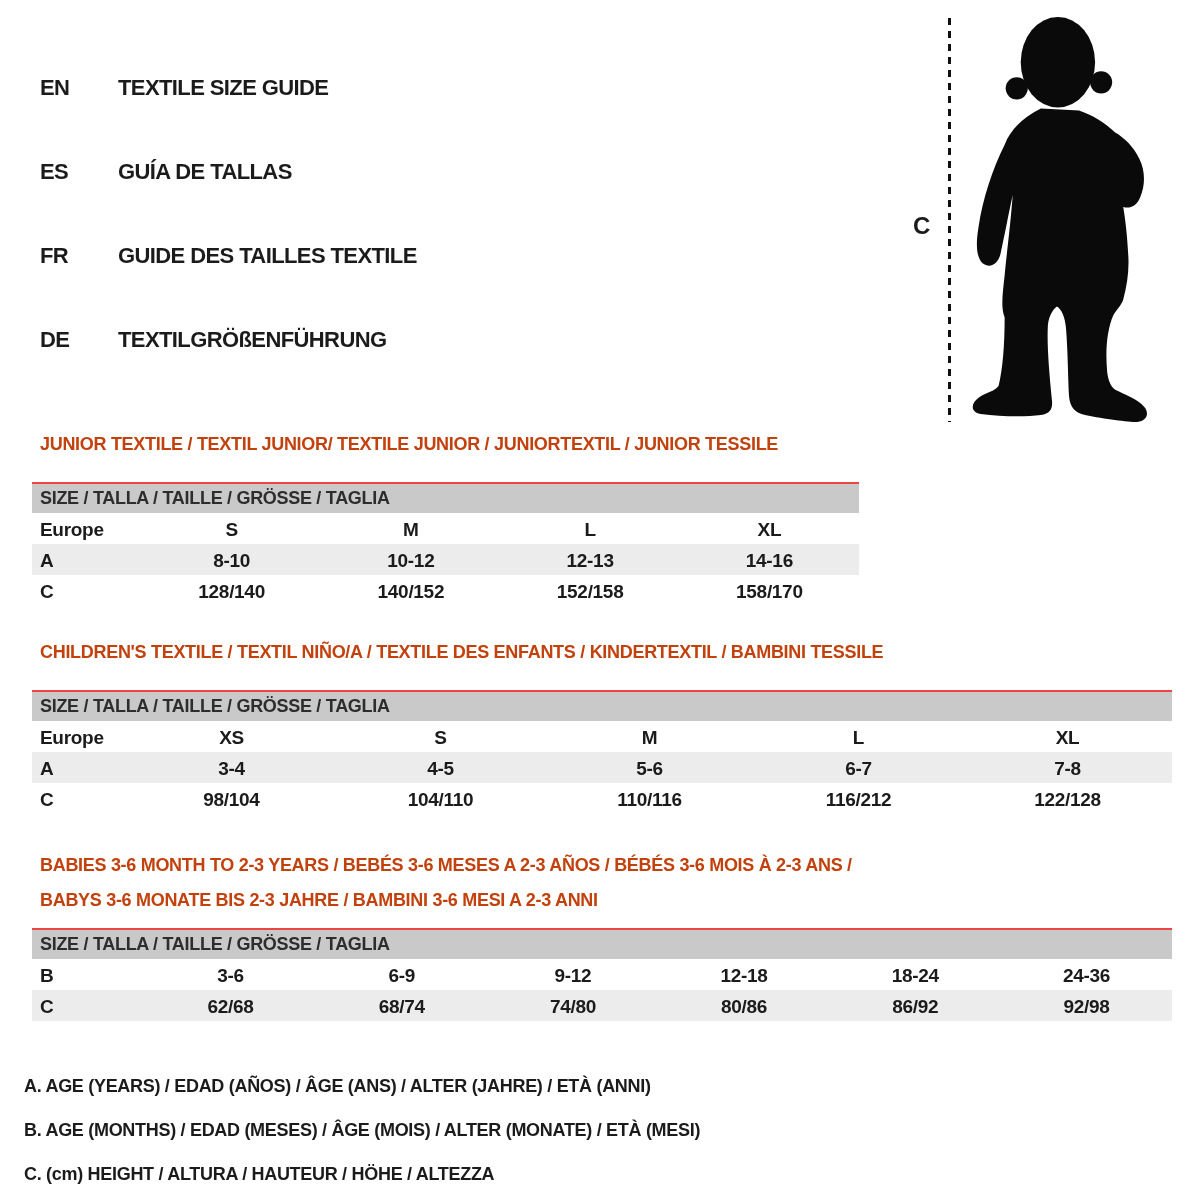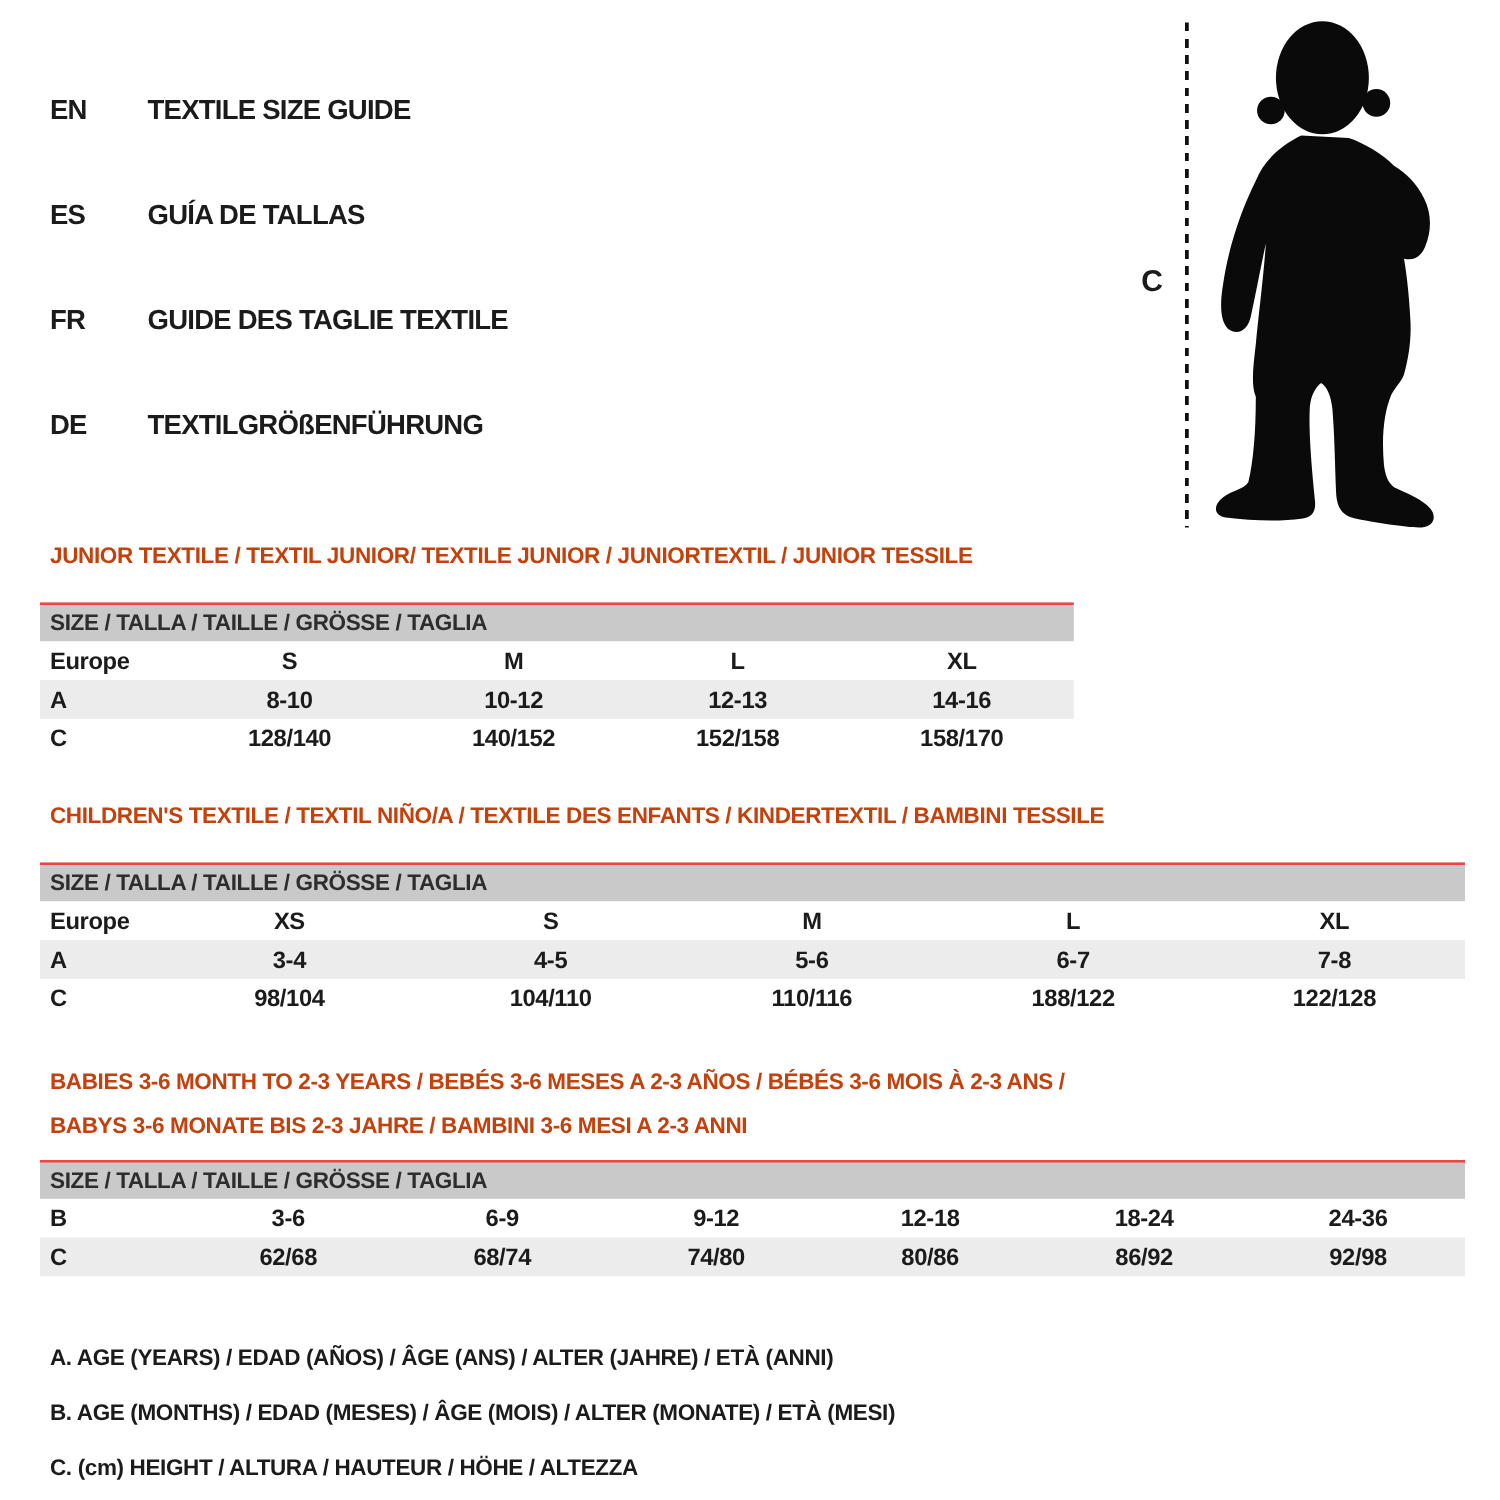--- a/index.html
+++ b/index.html
@@ -28,46 +28,46 @@
   .sec-title{
     margin:0 0 26px 8px;font-size:18px;font-weight:bold;letter-spacing:-0.3px;
     line-height:24px;color:#c2410c;
   }
   .section.babies .sec-title{line-height:35px;margin-bottom:10px;}
   .size-bar{
     height:29px;background:#c9c9c9;border-top:2px solid #ef4444;
     line-height:29px;padding-left:8px;font-size:18px;font-weight:bold;
     letter-spacing:-0.3px;color:#2d2d2d;
   }
-  .trow{display:flex;height:31px;line-height:33px;font-size:19px;font-weight:bold;}
+  .trow{display:flex;height:31px;line-height:33px;font-size:19px;font-weight:bold;justify-content:center;}
   .trow.shaded{background:#ececec;}
   .row-label{padding-left:8px;letter-spacing:-0.3px;}
   .junior  .row-label{width:102px;}
   .children .row-label{width:87px;}
   .babies  .row-label{width:105px;}
   .cell{flex:1;text-align:center;letter-spacing:-0.3px;}
   
-  .legend{position:absolute;left:40px;top:1064px;}
+  .legend{position:absolute;left:24px;top:1064px;}
   .legend-line{font-size:18px;font-weight:bold;line-height:44px;letter-spacing:-0.3px;}
 </style>
 </head>
 <body>
 
 <div class="langs">
     <div class="lang-row">
       <span class="lang-code">EN</span>
       <span class="lang-title">TEXTILE SIZE GUIDE</span>
     </div>
     <div class="lang-row">
       <span class="lang-code">ES</span>
       <span class="lang-title">GUÍA DE TALLAS</span>
     </div>
     <div class="lang-row">
       <span class="lang-code">FR</span>
-      <span class="lang-title">GUIDE DES TAGLIE TEXTILE</span>
+      <span class="lang-title">GUIDE DES TAILLES TEXTILE</span>
     </div>
     <div class="lang-row">
       <span class="lang-code">DE</span>
       <span class="lang-title">TEXTILGRÖßENFÜHRUNG</span>
     </div>
   </div>
 
 <div class="figure">
   <div class="dash-line"></div>
   <div class="c-label">C</div>
@@ -155,21 +155,21 @@
         <div class="cell">4-5</div>
         <div class="cell">5-6</div>
         <div class="cell">6-7</div>
         <div class="cell">7-8</div>
       </div>
       <div class="trow">
         <div class="row-label">C</div>
         <div class="cell">98/104</div>
         <div class="cell">104/110</div>
         <div class="cell">110/116</div>
-        <div class="cell">188/122</div>
+        <div class="cell">116/212</div>
         <div class="cell">122/128</div>
       </div>
     </div>
     <div class="section babies">
       <h2 class="sec-title">BABIES 3-6 MONTH TO 2-3 YEARS / BEBÉS 3-6 MESES A 2-3 AÑOS / BÉBÉS 3-6 MOIS À 2-3 ANS /<br>BABYS 3-6 MONATE BIS 2-3 JAHRE / BAMBINI 3-6 MESI A 2-3 ANNI</h2>
       <div class="size-bar">SIZE / TALLA / TAILLE / GRÖSSE / TAGLIA</div>
       <div class="trow">
         <div class="row-label">B</div>
         <div class="cell">3-6</div>
         <div class="cell">6-9</div>

